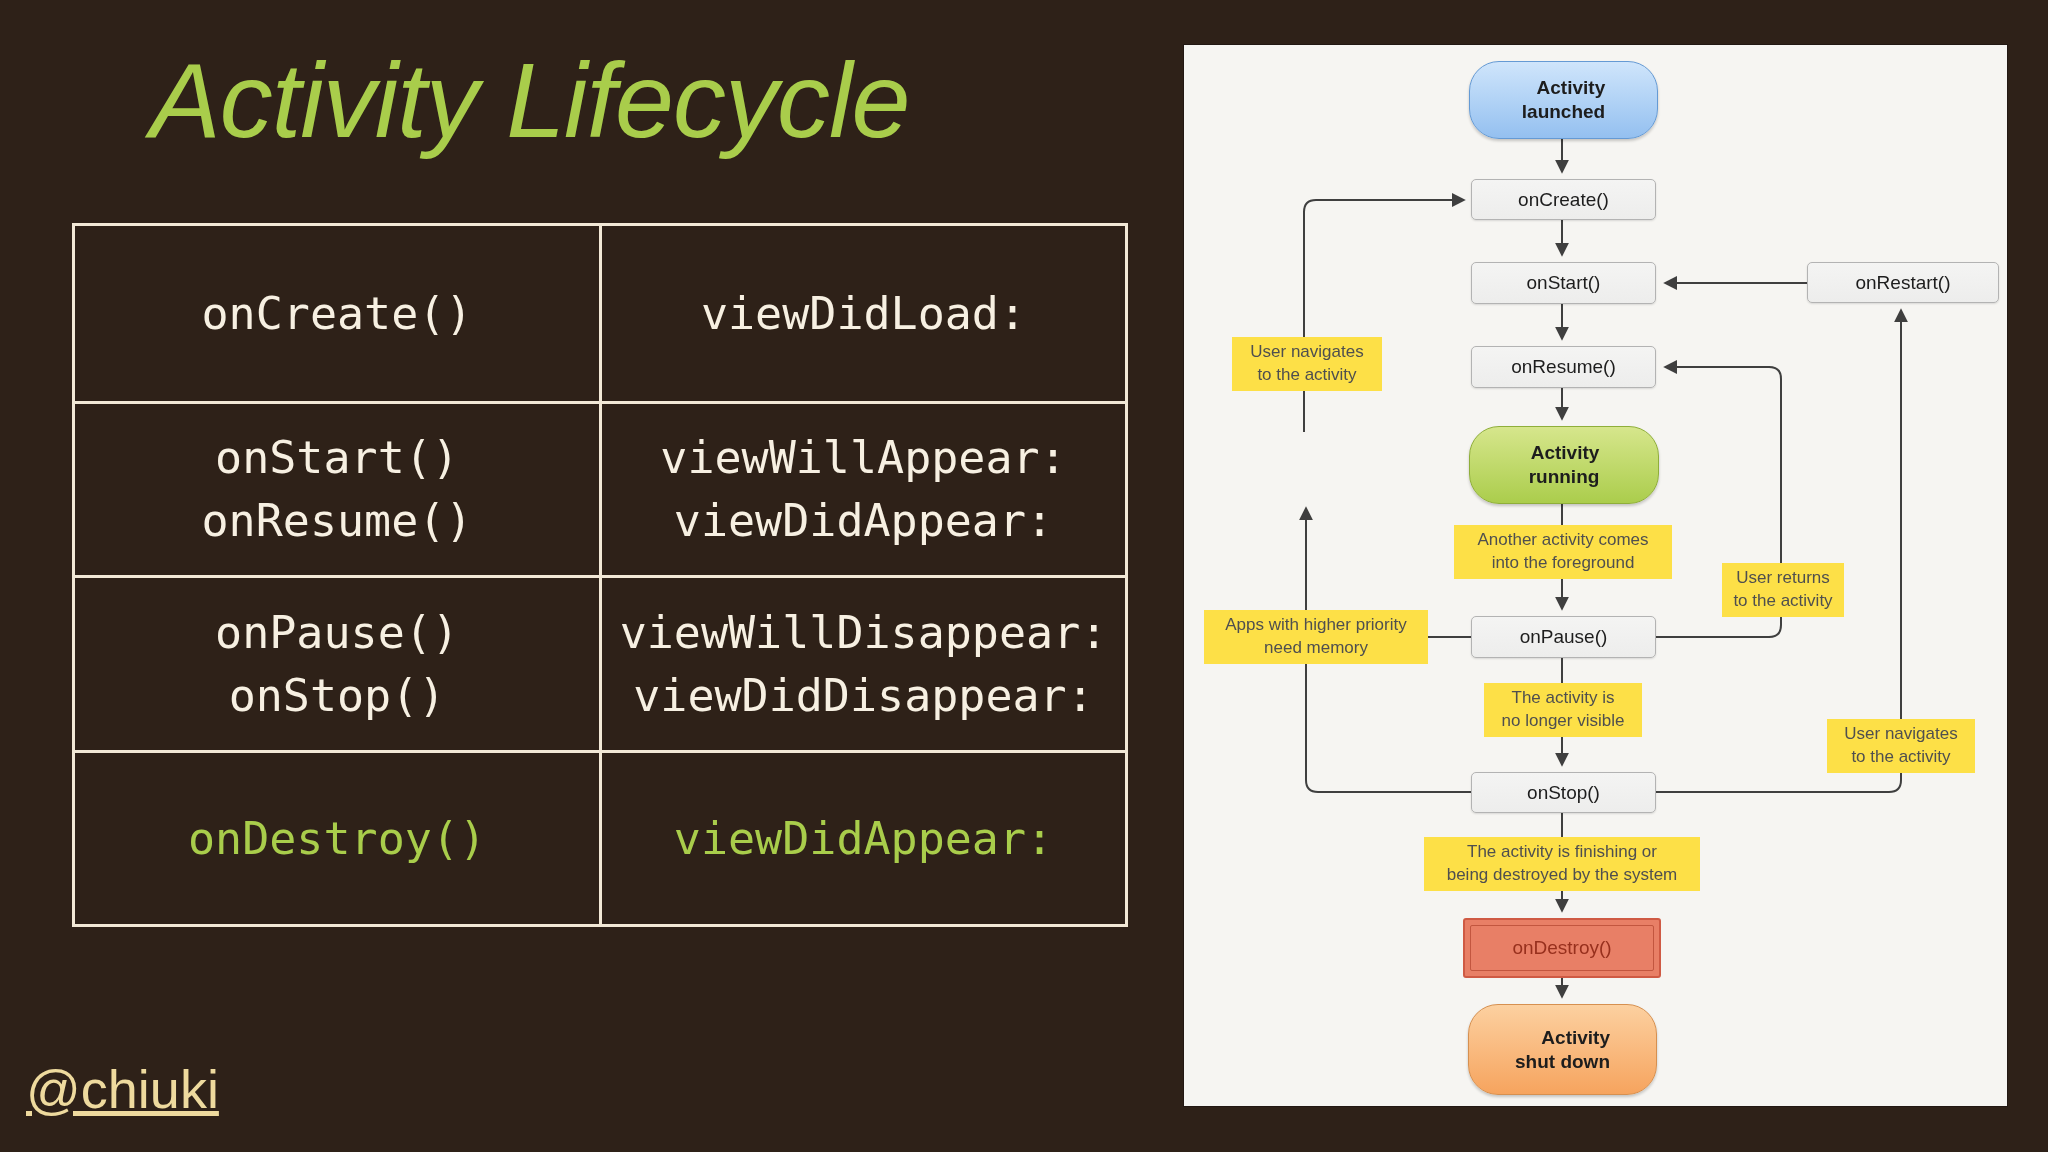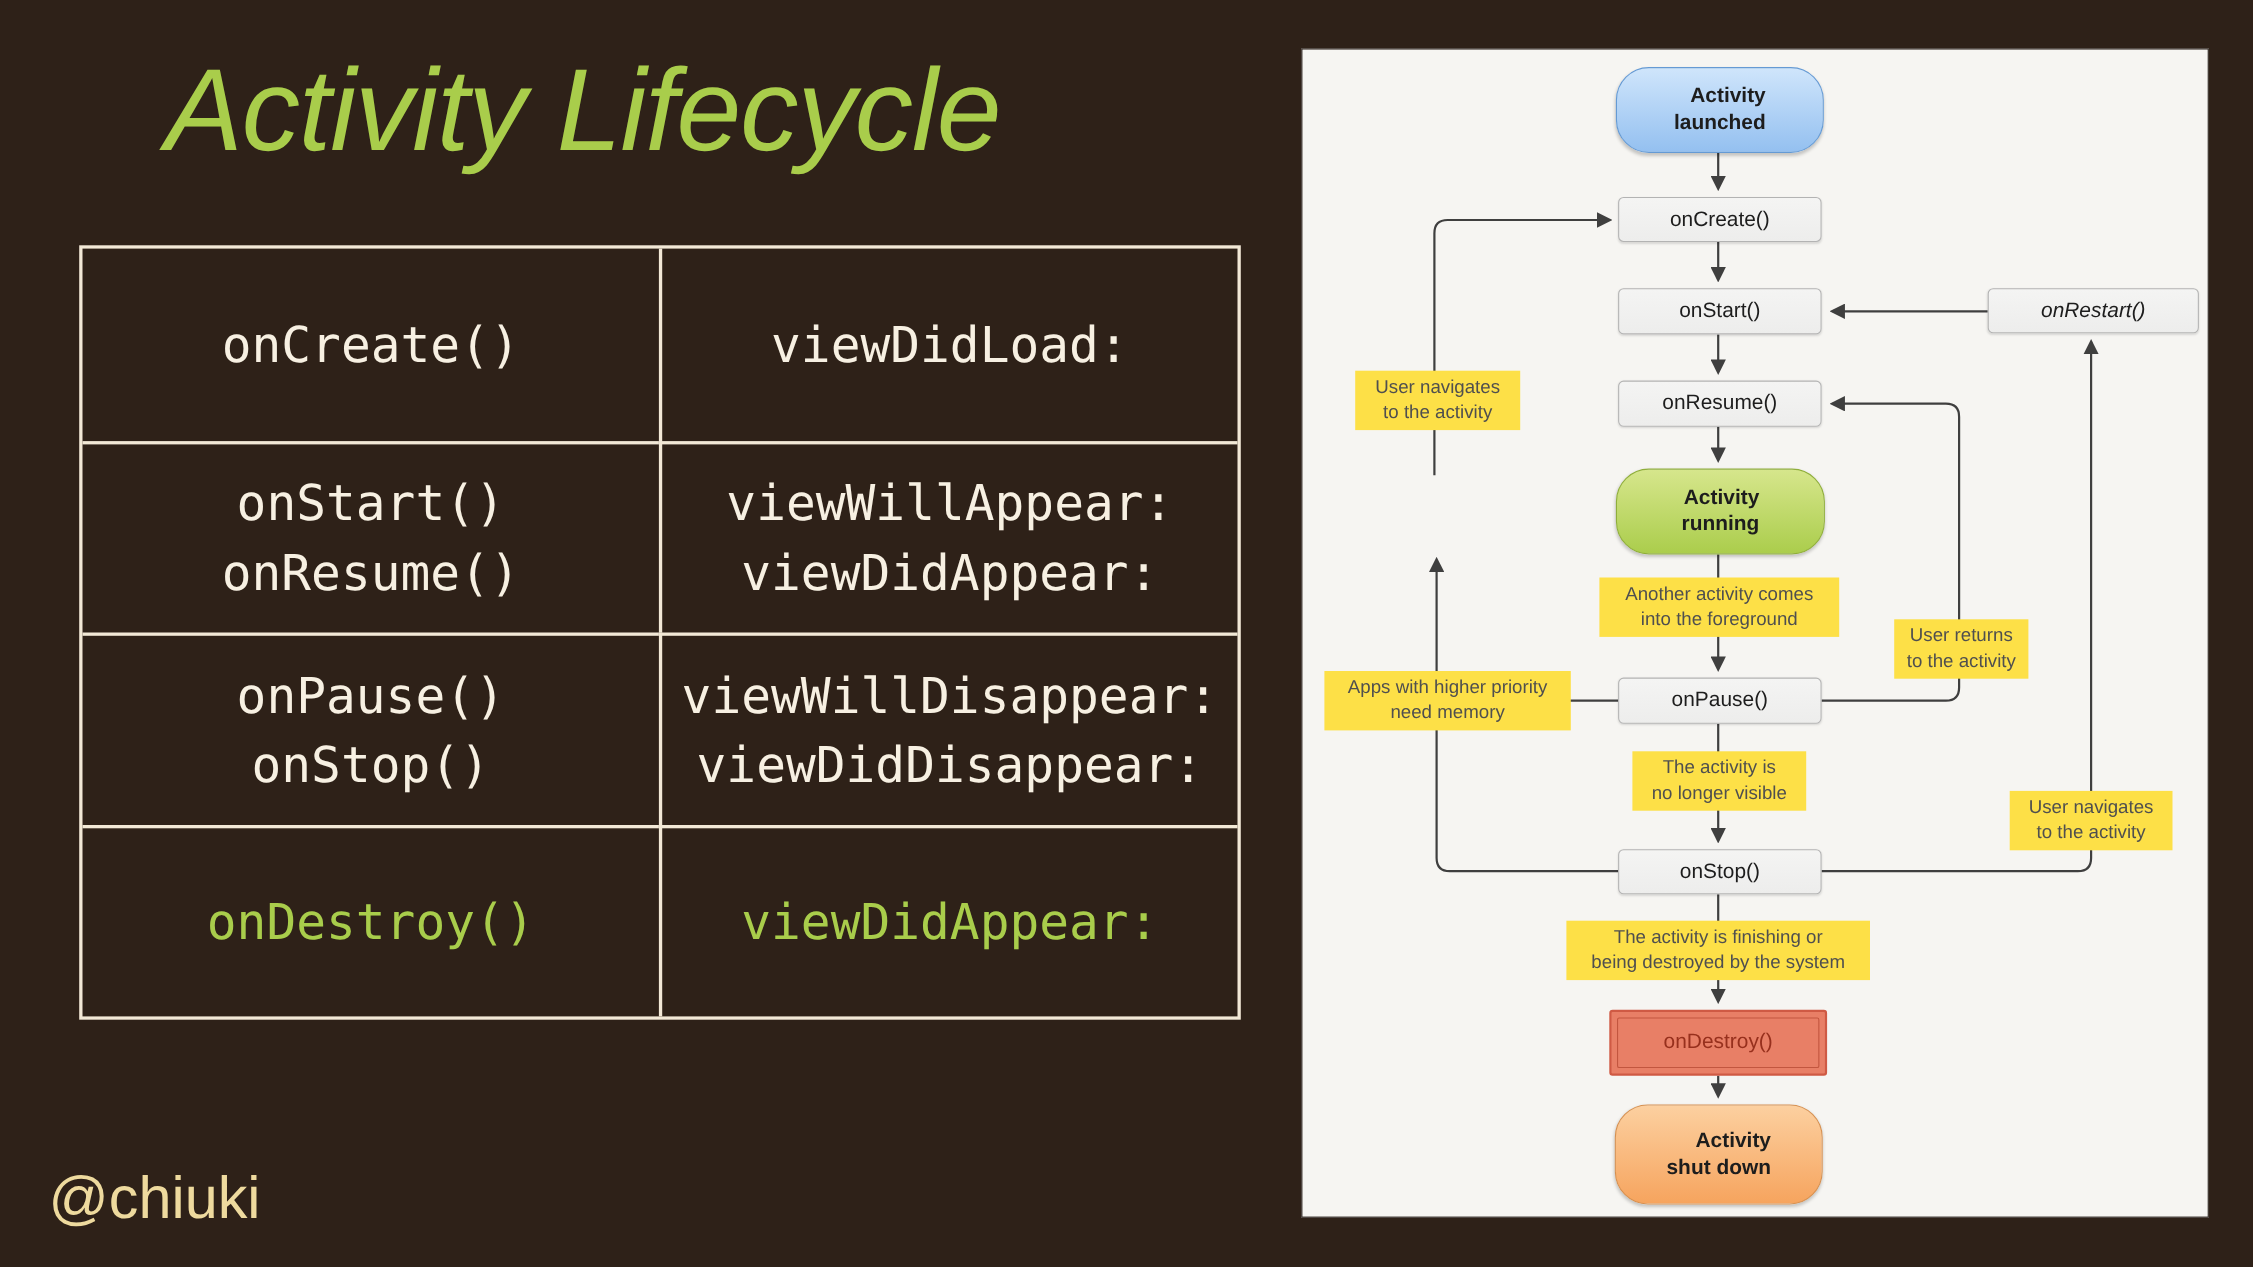--- a/index.html
+++ b/index.html
@@ -23,22 +23,22 @@
   .cell{
     display:flex;flex-direction:column;justify-content:center;align-items:center;
     box-sizing:border-box;
     font-family:"DejaVu Sans Mono","Liberation Mono",monospace;
     font-size:45px;line-height:1.4;color:#f7f0e2;
   }
   .cell.c1{border-left:3px solid #f2e8d6;}
   .cell.bt{border-top:3px solid #f2e8d6;}
   .cell.hl{color:#a9cd4b;}
   .author-handle{
-    position:absolute;left:44px;top:1058px;
-    font-size:54px;color:#eeda9e;
+    position:absolute;left:26px;top:1058px;
+    font-size:54px;color:#eeda9e;text-decoration:underline;
   }
 
   
   .panel{
     position:absolute;left:1183px;top:44px;width:823px;height:1061px;
     background:#f6f5f2;border:1px solid #221813;box-sizing:content-box;
   }
   .panel svg{position:absolute;left:0;top:0;z-index:1;}
   .flabel{
     position:absolute;z-index:2;background:#fde047;
@@ -147,21 +147,21 @@
 no longer visible</div>
   <div class="flabel" style="left:643px;top:674px;width:148px;">User navigates
 to the activity</div>
   <div class="flabel" style="left:240px;top:792px;width:276px;">The activity is finishing or
 being destroyed by the system</div>
 
   <div class="node term blue" style="left:285px;top:16px;width:189px;height:78px;">Activity
 launched</div>
   <div class="node proc" style="left:287px;top:134px;width:185px;height:41px;">onCreate()</div>
   <div class="node proc" style="left:287px;top:217px;width:185px;height:42px;">onStart()</div>
-  <div class="node proc" style="left:623px;top:217px;width:192px;height:41px;font-style:italic;">onRestart()</div>
+  <div class="node proc" style="left:623px;top:217px;width:192px;height:41px;">onRestart()</div>
   <div class="node proc" style="left:287px;top:301px;width:185px;height:42px;">onResume()</div>
   <div class="node term green" style="left:285px;top:381px;width:190px;height:78px;">Activity
 running</div>
   <div class="node proc" style="left:287px;top:571px;width:185px;height:42px;">onPause()</div>
   <div class="node proc" style="left:287px;top:727px;width:185px;height:41px;">onStop()</div>
   <div class="node red" style="left:279px;top:873px;width:198px;height:60px;">onDestroy()</div>
   <div class="node term orange" style="left:284px;top:959px;width:189px;height:91px;">Activity
 shut down</div>
 </div>
 

